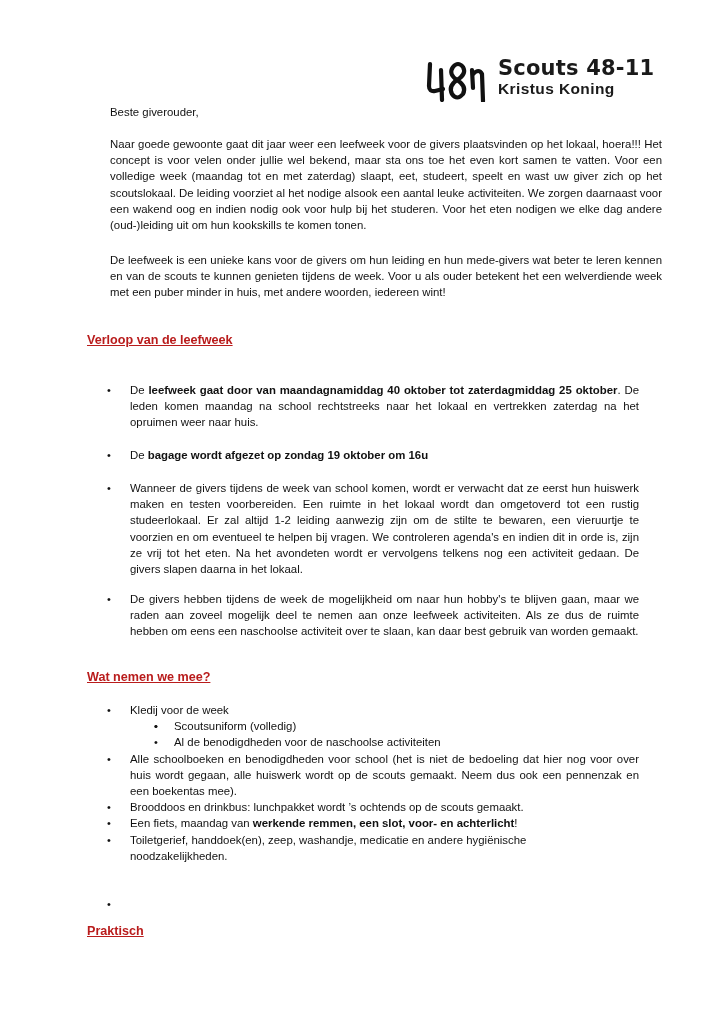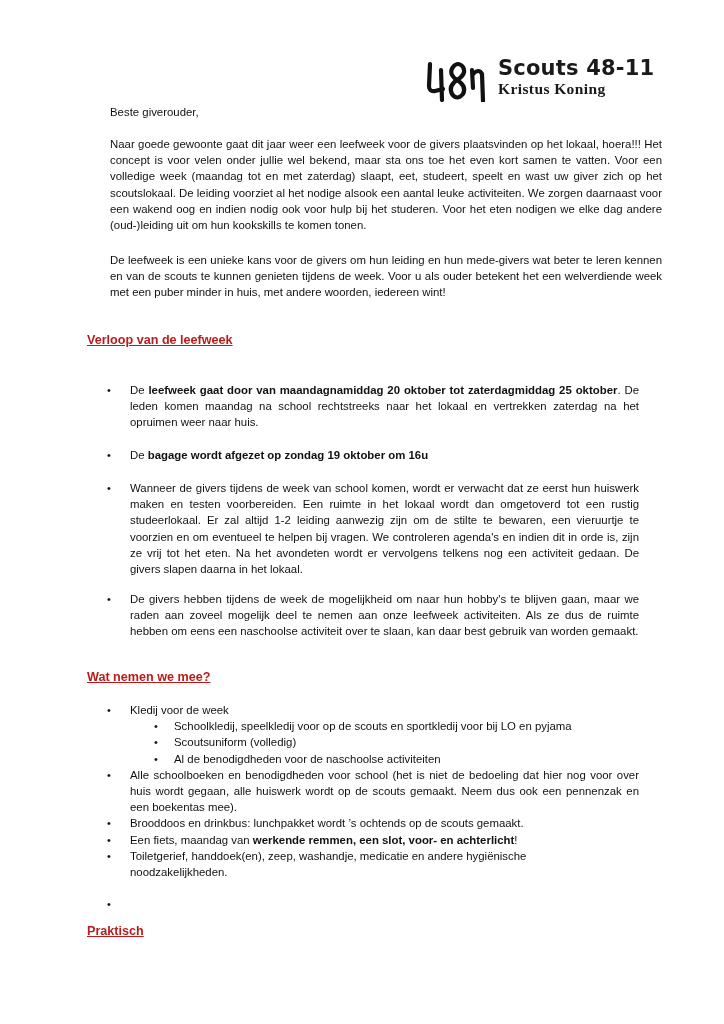--- a/index.html
+++ b/index.html
@@ -14,21 +14,21 @@
     .logo { position: absolute; left: 424px; top: 40px; width: 220px; height: 46px; }
     .logo-mark { position: absolute; left: 0; top: 2px; width: 64px; height: 44px; }
     .logo-title {
       position: absolute; left: 74px; top: 0px;
       font-family: "DejaVu Sans", sans-serif; font-weight: bold;
       font-size: 21px; letter-spacing: 0.2px; line-height: 24px; color: #1a1a1a;
       white-space: nowrap;
     }
     .logo-sub {
       position: absolute; left: 74px; top: 23px;
-      font-family: Liberation Serif, serif; font-weight: bold;
+      font-family: Liberation Sans, sans-serif; font-weight: bold;
       font-size: 15.5px; letter-spacing: 0.4px; line-height: 20px; color: #1a1a1a;
       white-space: nowrap;
     }
 
     
     .text { position: absolute; left: 87px; width: 552px; font-size: 11.4px; line-height: 16.2px; padding-left: 23px; }
     .justify { text-align: justify; }
     .salutation { top: 88px; }
     .p1 { top: 120px; }
     .p2 { top: 236px; }
@@ -82,21 +82,21 @@
   <div class="text salutation">Beste giverouder,</div>
 
   <div class="text justify p1">Naar goede gewoonte gaat dit jaar weer een leefweek voor de givers plaatsvinden op het lokaal, hoera!!! Het concept is voor velen onder jullie wel bekend, maar sta ons toe het even kort samen te vatten. Voor een volledige week (maandag tot en met zaterdag) slaapt, eet, studeert, speelt en wast uw giver zich op het scoutslokaal. De leiding voorziet al het nodige alsook een aantal leuke activiteiten. We zorgen daarnaast voor een wakend oog en indien nodig ook voor hulp bij het studeren. Voor het eten nodigen we elke dag andere (oud-)leiding uit om hun kookskills te komen tonen.</div>
   <div class="text justify p2">De leefweek is een unieke kans voor de givers om hun leiding en hun mede-givers wat beter te leren kennen en van de scouts te kunnen genieten tijdens de week. Voor u als ouder betekent het een welverdiende week met een puber minder in huis, met andere woorden, iedereen wint!</div>
 
   <div class="heading h1">Verloop van de leefweek</div>
 
   <ul class="blist l1">
     <li>
       <span class="bullet">•</span>
-      <span>De </span><b>leefweek gaat door van maandagnamiddag 20 oktober tot zaterdagmiddag 25 oktober</b><span>. De leden komen maandag na school rechtstreeks naar het lokaal en vertrekken zaterdag na het opruimen weer naar huis.</span>
+      <span>De </span><b>leefweek gaat door van maandagnamiddag 40 oktober tot zaterdagmiddag 25 oktober</b><span>. De leden komen maandag na school rechtstreeks naar het lokaal en vertrekken zaterdag na het opruimen weer naar huis.</span>
     </li>
   </ul>
 
   <ul class="blist l2">
     <li>
       <span class="bullet">•</span>
       <span>De </span><b>bagage wordt afgezet op zondag 19 oktober om 16u</b>
     </li>
   </ul>
 
@@ -116,21 +116,20 @@
 
   <div class="heading h2">Wat nemen we mee?</div>
 
   <ul class="blist l5">
     <li class="nojust">
       <span class="bullet">•</span>
       <span>Kledij voor de week</span>
       <ul class="sub">
         <li>
           <span class="bullet">•</span>
-          <span>Schoolkledij, speelkledij voor op de scouts en sportkledij voor bij LO en pyjama</span>
         </li>
         <li>
           <span class="bullet">•</span>
           <span>Scoutsuniform (volledig)</span>
         </li>
         <li>
           <span class="bullet">•</span>
           <span>Al de benodigdheden voor de naschoolse activiteiten</span>
         </li>
       </ul>

